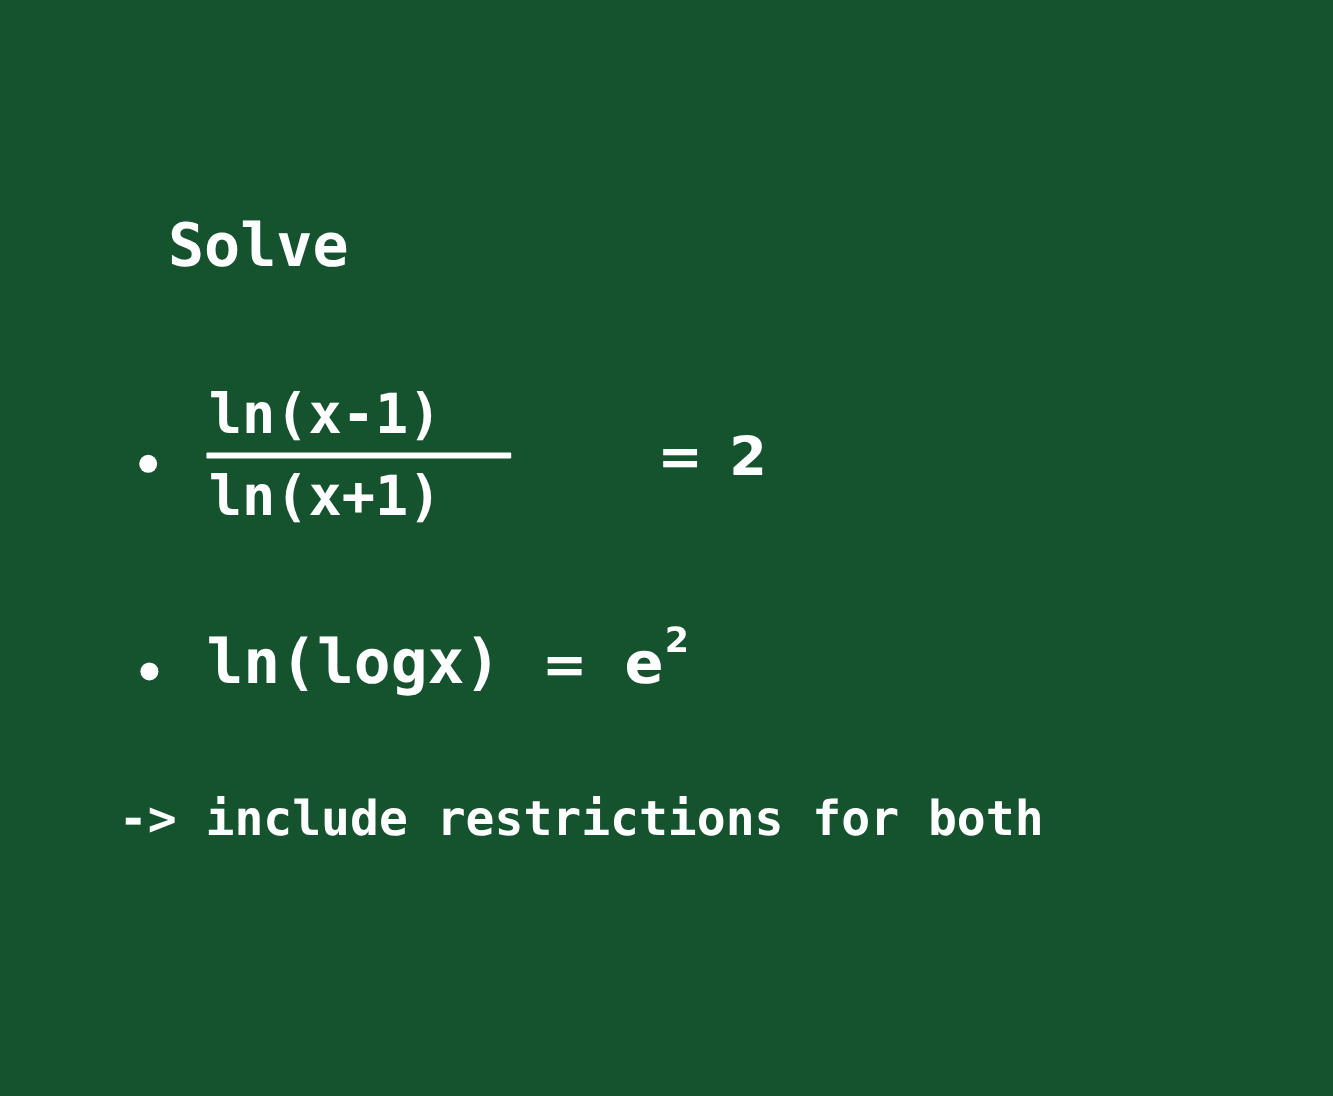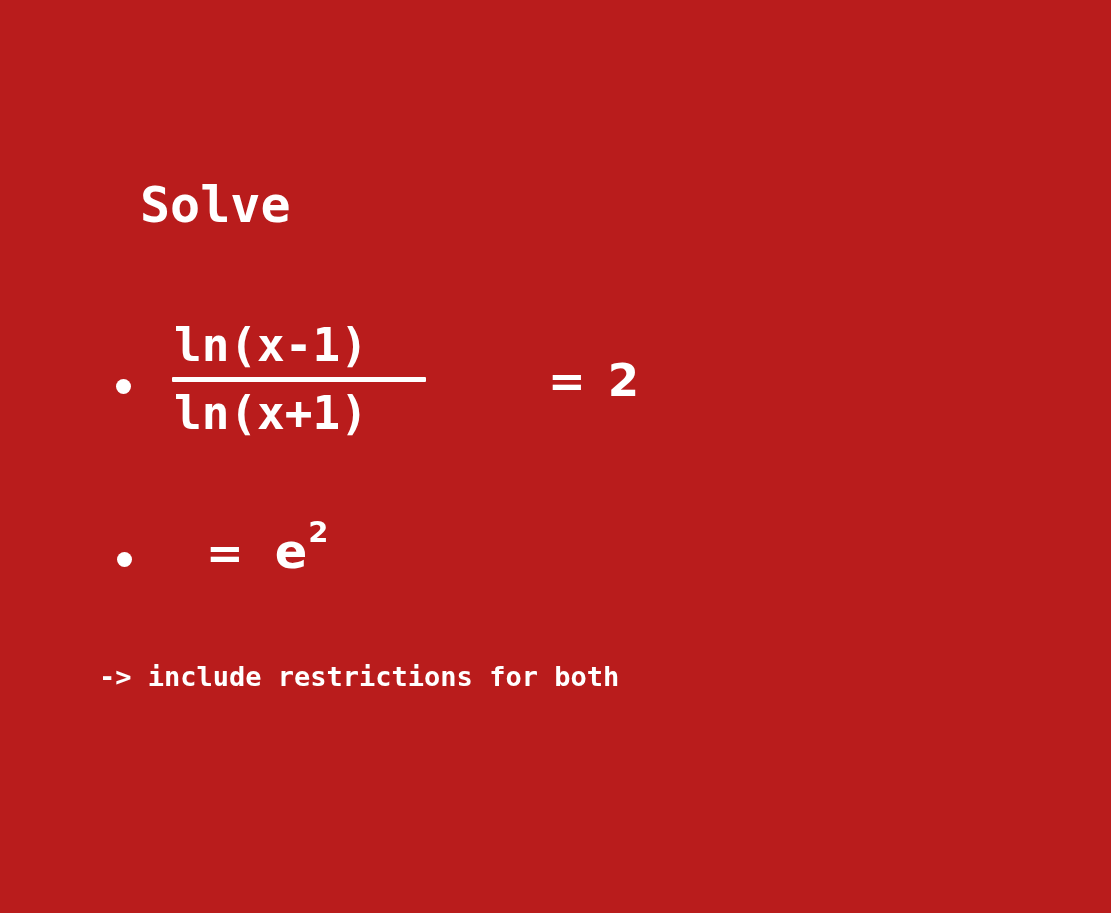--- a/index.html
+++ b/index.html
@@ -8,21 +8,21 @@
     padding: 0;
     background: #000000;
     width: 1111px;
     height: 913px;
     overflow: hidden;
   }
   #slide {
     position: relative;
     width: 1111px;
     height: 913px;
-    background: #b91c1c;
+    background: #14532d;
     color: #ffffff;
     font-family: "DejaVu Sans Mono", "Liberation Mono", monospace;
     -webkit-font-smoothing: antialiased;
   }
 
   
   .title {
     position: absolute;
     left: 140px;
     top: 180px;
@@ -129,21 +129,21 @@
     left: 1px;
   }
 
   
   .note {
     position: absolute;
     left: 99px;
     top: 663px;
     font-family: "DejaVu Sans Mono", "Liberation Mono", monospace;
     font-weight: 700;
-    font-size: 27px;
+    font-size: 40px;
     line-height: 1;
     letter-spacing: 0px;
     color: #ffffff;
     white-space: pre;
   }
 </style>
 </head>
 <body>
 
 <div id="slide">
@@ -159,20 +159,21 @@
       <span class="denom">ln(x+1)</span>
     </span>
     <span class="rhs">
       <span class="op">=</span><span>2</span>
     </span>
   </div>
 
   <span class="bullet-dot" style="left:117px; top:552px;"></span>
 
   <div class="eq2">
+    <span class="lhs">ln(logx)</span>
     <span class="op">=</span>
     <span class="base">e</span>
     <span class="sup">2</span>
   </div>
 
   <div class="note">-&gt; include restrictions for both</div>
 
 </div>
 
 </body></html>

